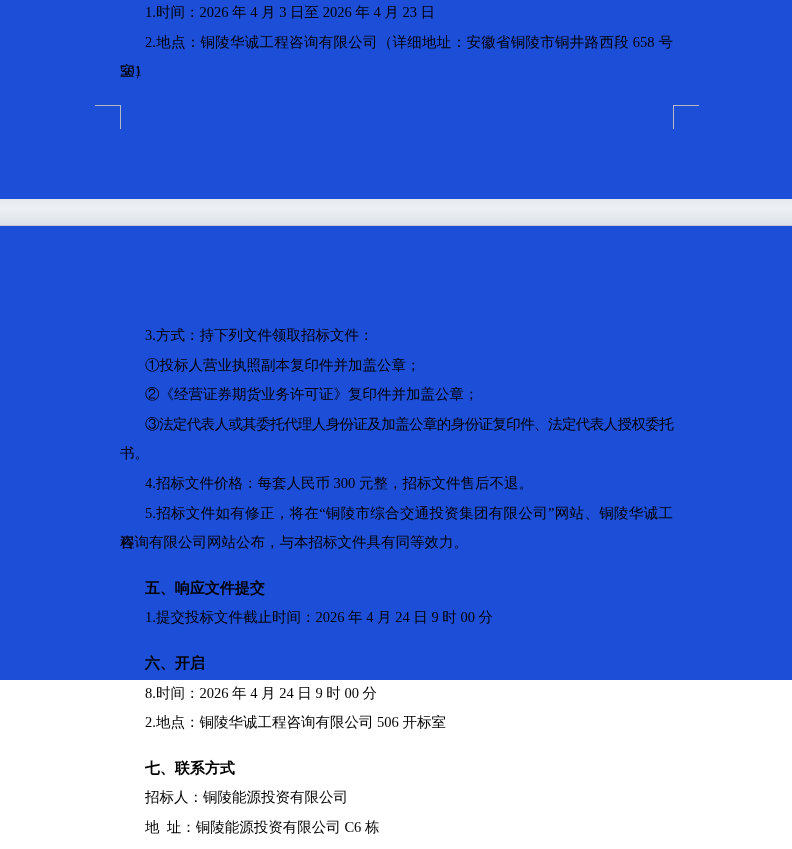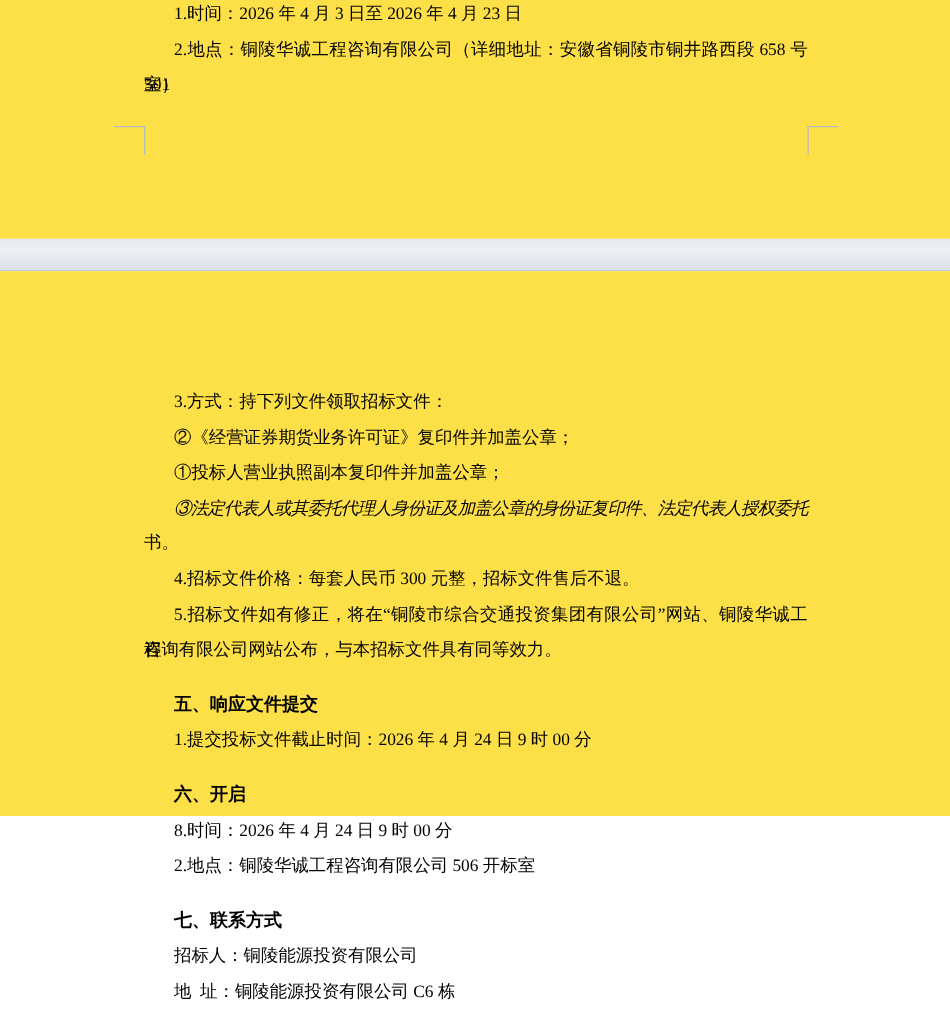--- a/index.html
+++ b/index.html
@@ -2,21 +2,21 @@
 <html><head>
 <meta charset="utf-8">
 <style>
   html,body{margin:0;padding:0;}
   body{
     width:792px;height:849px;position:relative;overflow:hidden;
     background:#ffffff;
     font-family:"Liberation Serif","DejaVu Serif",serif;
     color:#000000;
   }
-  .page{position:absolute;left:0;right:0;background:#fde047;}
+  .page{position:absolute;left:0;right:0;background:#1d4ed8;}
   #page1{top:0;height:199px;}
   #page2{top:226px;height:454px;}
   .separator{
     position:absolute;left:0;right:0;top:199px;height:25px;
     background:linear-gradient(180deg,#e7ebef 0%,#edf0f3 35%,#e2e7ec 75%,#dce2e8 100%);
     border-top:1px solid #e4e8eb;
     border-bottom:1px solid #c5cbd1;
   }
   .lines{position:absolute;left:120px;width:553px;}
   #page1 .lines{top:-2px;}
@@ -28,21 +28,21 @@
     position:relative;
   }
   .indent{text-indent:25px;}
   .bold{font-weight:bold;font-size:15px;margin-top:16px;}
   .fill{
     white-space:normal;
     text-align:justify;
     -moz-text-align-last:justify;
     text-align-last:justify;
   }
-  .tight{letter-spacing:-0.7px;font-style:italic;}
+  .tight{letter-spacing:-0.7px;}
   .contact-right{position:absolute;left:257px;top:0;text-indent:0;margin-top:12px;}
   
   .mark{position:absolute;width:25px;height:23px;border:0 solid #b5babe;}
   .mark-p1-left {top:105px;left:95px; border-top-width:1px;border-right-width:1px;}
   .mark-p1-right{top:105px;left:673px;border-top-width:1px;border-left-width:1px;}
   .mark-p2-left {top:300px;left:95px; height:28px;border-bottom-width:1px;border-right-width:1px;}
   .mark-p2-right{top:300px;left:673px;height:28px;border-bottom-width:1px;border-left-width:1px;}
 </style>
 </head>
 <body>
@@ -59,22 +59,22 @@
 <div class="mark mark-p1-right"></div>
 
 <div class="separator"></div>
 
 <div class="mark mark-p2-left"></div>
 <div class="mark mark-p2-right"></div>
 
 <div id="page2" class="page">
   <div class="lines">
     <div class="line indent">3.方式：持下列文件领取招标文件：</div>
+    <div class="line indent">①投标人营业执照副本复印件并加盖公章；</div>
     <div class="line indent">②《经营证券期货业务许可证》复印件并加盖公章；</div>
-    <div class="line indent">①投标人营业执照副本复印件并加盖公章；</div>
     <div class="line indent fill tight">③法定代表人或其委托代理人身份证及加盖公章的身份证复印件、法定代表人授权委托</div>
     <div class="line">书。</div>
     <div class="line indent">4.招标文件价格：每套人民币 300 元整，招标文件售后不退。</div>
     <div class="line indent fill">5.招标文件如有修正，将在“铜陵市综合交通投资集团有限公司”网站、铜陵华诚工程</div>
     <div class="line">咨询有限公司网站公布，与本招标文件具有同等效力。</div>
     <div class="line indent bold">五、响应文件提交</div>
     <div class="line indent">1.提交投标文件截止时间：2026 年 4 月 24 日 9 时 00 分</div>
     <div class="line indent bold">六、开启</div>
     <div class="line indent">8.时间：2026 年 4 月 24 日 9 时 00 分</div>
     <div class="line indent">2.地点：铜陵华诚工程咨询有限公司 506 开标室</div>

